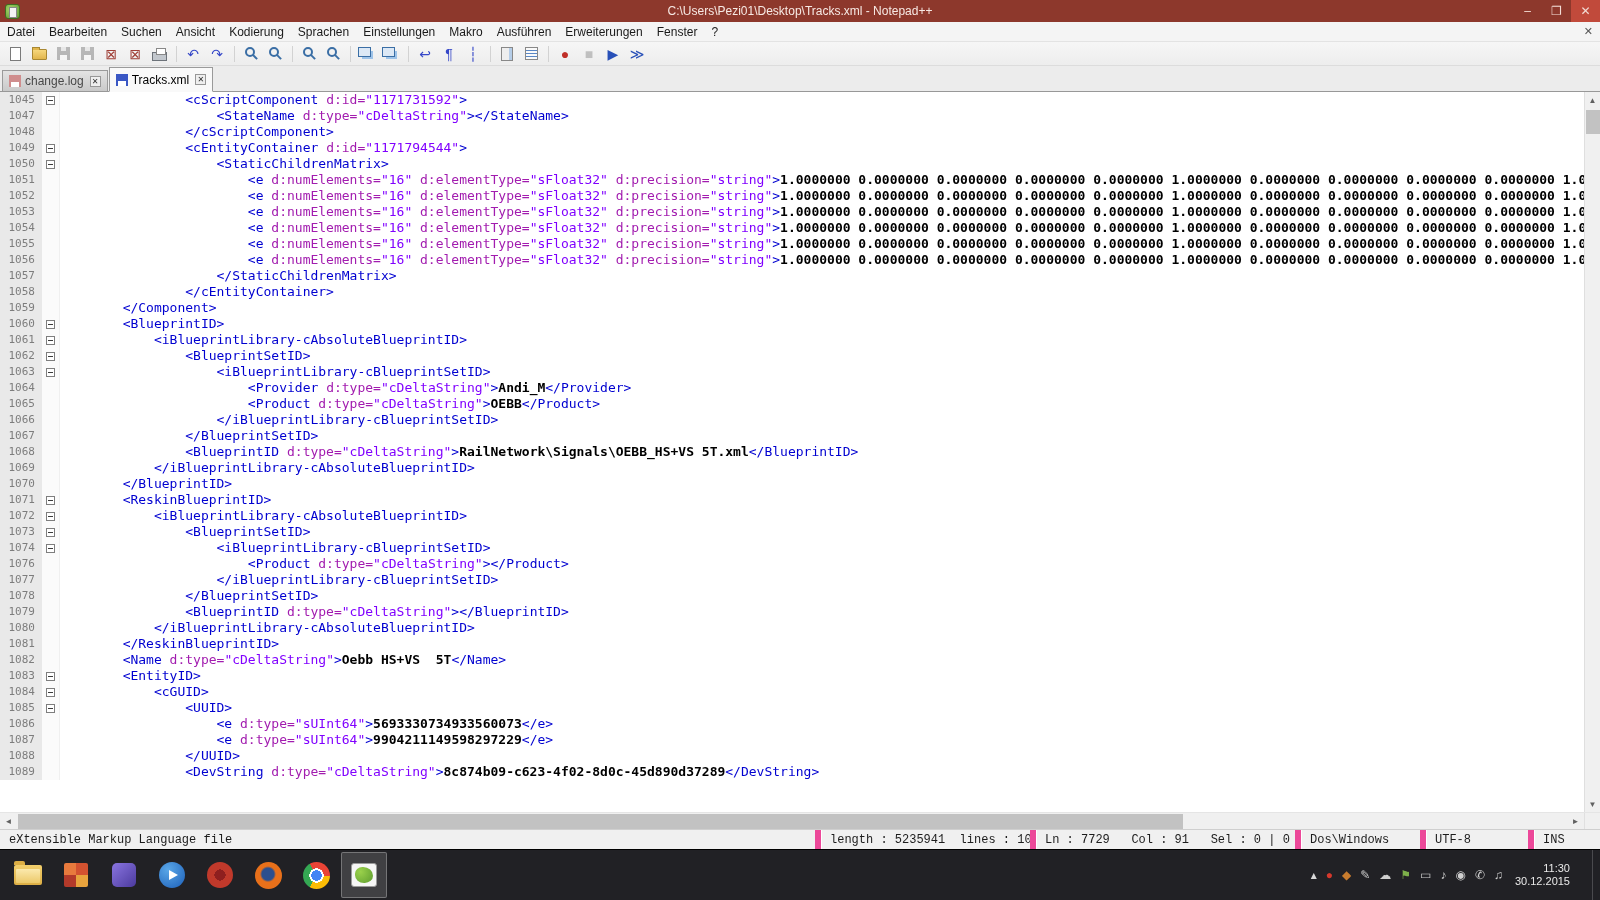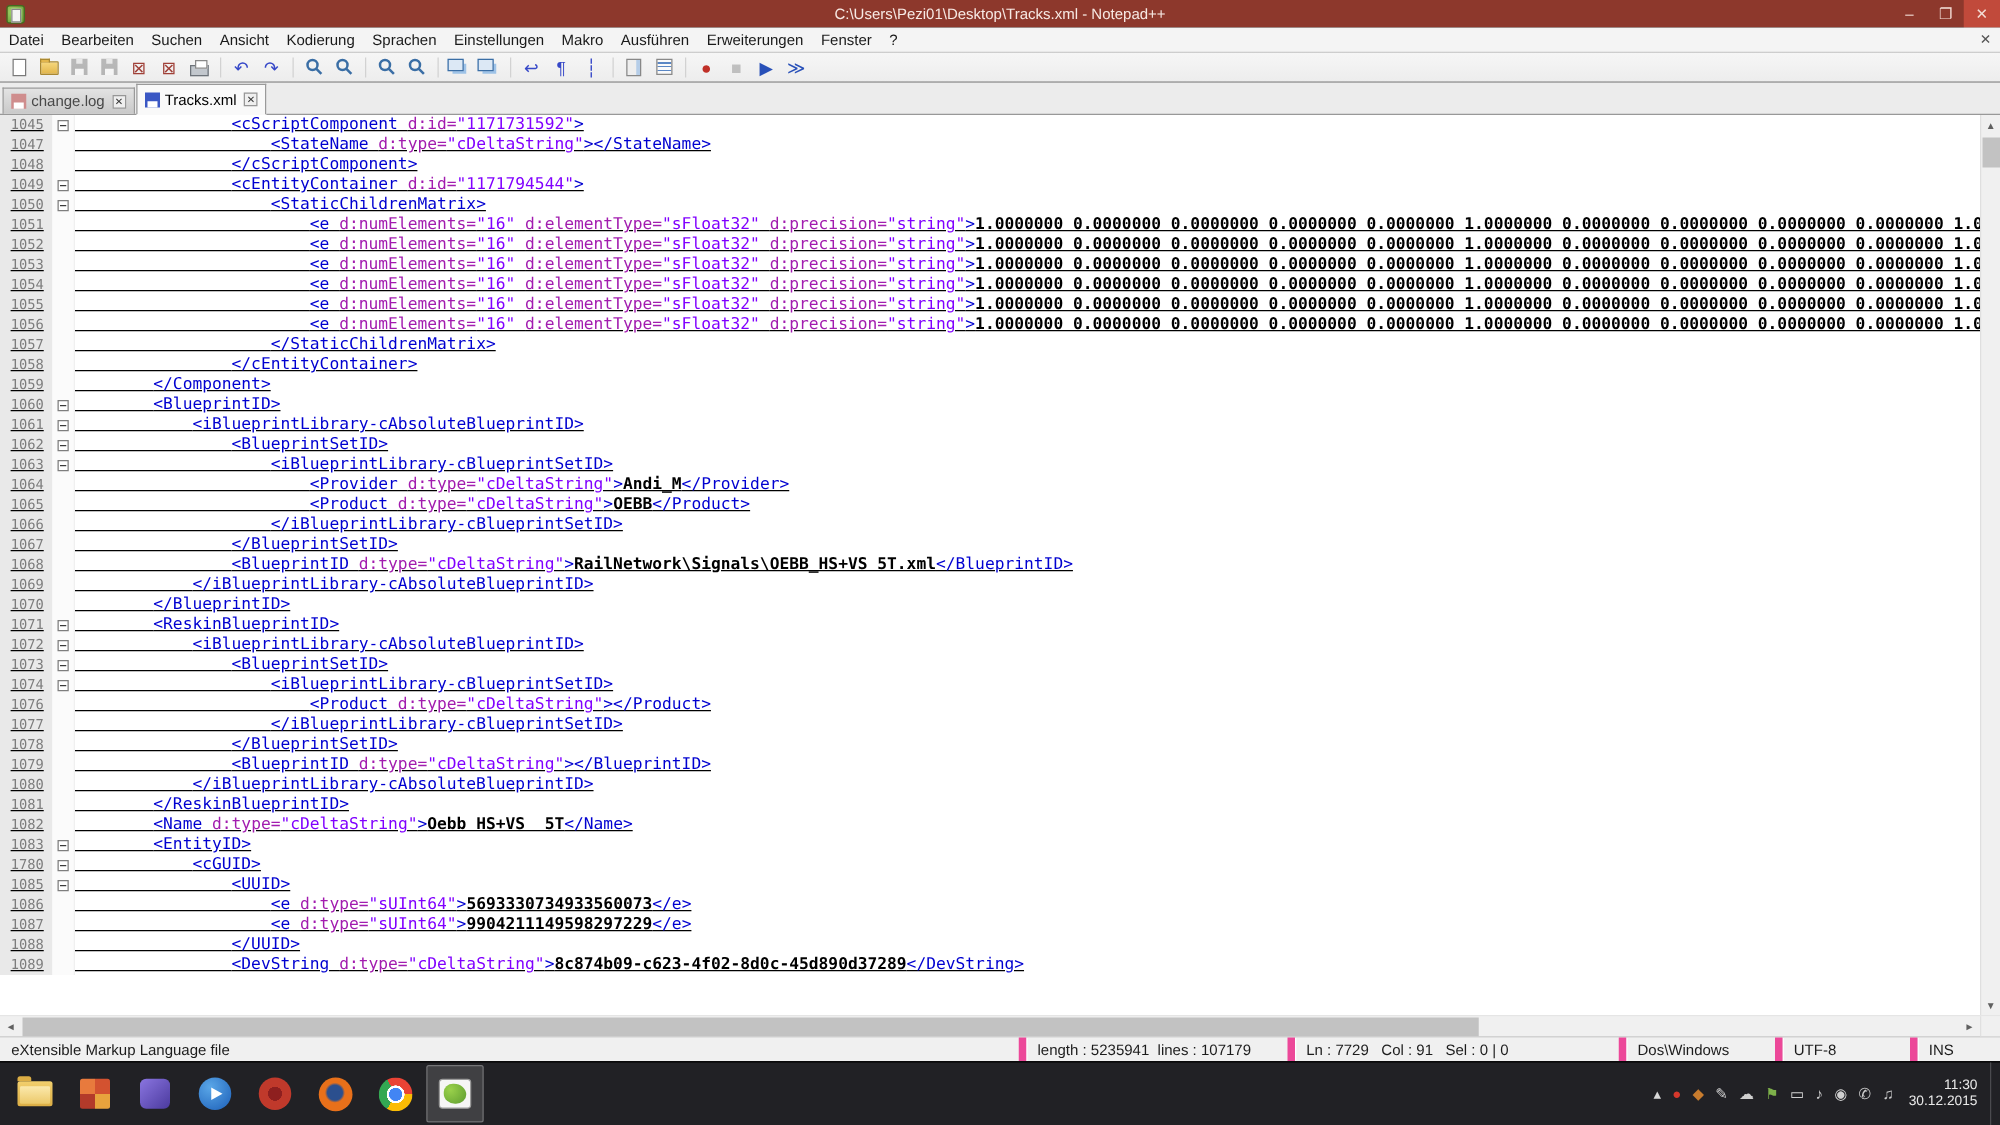--- a/index.html
+++ b/index.html
@@ -46,21 +46,21 @@
   .tab { display:inline-flex; align-items:center; height:21px; padding:0 6px; margin-right:1px;
     background:linear-gradient(#e3e3e3,#c9c9c9); border:1px solid #9a9a9a; border-bottom:none; font-size:12px; color:#484848; }
   .tab.active { height:25px; background:#f9f9f9; color:#000; position:relative; z-index:2; margin-bottom:-1px; border-bottom:1px solid #f9f9f9; }
   .tabicon { width:12px; height:12px; margin-right:4px; position:relative; flex:none; }
   .tabicon::after { content:""; position:absolute; left:2px; bottom:0; width:8px; height:5px; background:#fff; }
   .tabclose { width:11px; height:11px; margin-left:6px; border:1px solid #979797; background:#efefef; font-size:8px; line-height:9px; text-align:center; color:#333; }
 
   
   .editor { height:720px; flex:none; display:flex; background:#fff; position:relative; overflow:hidden; }
   .lines { flex:1; overflow:hidden; }
-  .eline { display:flex; height:16px;text-decoration:underline; }
+  .eline { display:flex; height:16px; }
   .ln { width:42px; flex:none; background:#e9e9e9; color:#7d7d7d; text-align:right; padding-right:7px;
     font:11px/16px "DejaVu Sans Mono", monospace; }
   .fd { width:18px; flex:none; background:#fbfbfb; border-right:1px solid #f0f0f0; display:flex; align-items:center; justify-content:center; }
   .foldbox { width:9px; height:9px; border:1px solid #7e7e7e; background:#fff; position:relative; }
   .foldbox::after { content:""; position:absolute; left:1px; top:3px; width:5px; height:1px; background:#3c3c3c; }
   .code { flex:1; overflow:hidden; white-space:pre; font:13px/16px "DejaVu Sans Mono", monospace; color:#000; }
   .sg-t { color:#0000d0; }
   .sg-a { color:#a21caf; }
   .sg-v { color:#8000ff; }
   .sg-x { color:#000; font-weight:bold; }
@@ -70,21 +70,21 @@
   .sarrow { font-size:8px; color:#606060; height:16px; display:flex; align-items:center; justify-content:center; width:100%; }
   .vthumb { position:absolute; top:18px; left:1px; width:14px; height:24px; background:#c2c2c2; }
 
   .hscroll { height:17px; flex:none; background:#f0f0f0; border-top:1px solid #e5e5e5; display:flex; align-items:center; position:relative; }
   .harrow { width:17px; height:100%; display:flex; align-items:center; justify-content:center; font-size:8px; color:#606060; }
   .harrow.right { position:absolute; right:16px; }
   .hthumb { position:absolute; left:18px; top:1px; height:15px; width:1165px; background:#c2c2c2; }
   .corner { position:absolute; right:0; top:0; width:16px; height:100%; background:#f0f0f0; border-left:1px solid #e0e0e0; }
 
   
-  .statusbar { height:20px; flex:none; background:#f0f0f0; border-top:1px solid #cfcfcf; display:flex; align-items:stretch; font-size:12px; color:#1c1c1c; }
+  .statusbar { height:20px; flex:none; background:#f0f0f0; border-top:1px solid #cfcfcf; display:flex; align-items:stretch; font-size:12px; color:#1c1c1c;font-family:Liberation Mono, monospace; }
   .sb { display:flex; align-items:center; padding:0 9px; border-left:6px solid #ec4899; box-shadow:inset 1px 0 0 #fff; white-space:pre; overflow:hidden; }
   .sb.first { flex:1; border-left:none; box-shadow:none; }
   .sb.w-len { width:215px; flex:none; }
   .sb.w-cur { width:265px; flex:none; }
   .sb.w-eol { width:125px; flex:none; }
   .sb.w-enc { width:108px; flex:none; }
   .sb.w-ins { width:72px; flex:none; }
 
   
   .taskbar { height:51px; flex:none; background:#212125; display:flex; align-items:center; border-top:1px solid #000; }
@@ -102,21 +102,21 @@
   .tk-firefox { width:27px; height:27px; border-radius:50%; background:radial-gradient(circle at 48% 45%, #2b4f8e 0 6px, #e8701a 8px); }
   .tk-chrome { width:27px; height:27px; border-radius:50%;
     background:radial-gradient(circle, #4285f4 0 27%, #fff 28% 37%, rgba(0,0,0,0) 38%),
                conic-gradient(from -30deg, #ea4335 0 120deg, #fbbc05 0 240deg, #34a853 0); }
   .tk-npp { width:26px; height:24px; background:#f6f6f6; border-radius:3px; border:1px solid #9a9a9a; position:relative; }
   .tk-npp::after { content:""; position:absolute; inset:3px; background:radial-gradient(circle at 30% 30%, #9ad14b, #5d9c2f); border-radius:45% 60% 50% 55%; }
 
   .traywrap { margin-left:auto; display:flex; align-items:center; height:100%; }
   .tray { display:flex; align-items:center; gap:9px; margin-right:12px; }
   .trayic { font-size:12px; line-height:12px; }
-  .clock { text-align:right; color:#e9e9e9; font-size:11px; line-height:13px; margin-right:10px; }
+  .clock { text-align:right; color:#e9e9e9; font-size:11px; line-height:13px; margin-right:22px; }
   .showdesk { width:8px; height:100%; border-left:1px solid #4a4a4e; }
 </style>
 </head>
 <body>
 
 <div class="screen">
 
   <div class="titlebar">
     <span class="app-icon"></span>
     <span class="title">C:\Users\Pezi01\Desktop\Tracks.xml - Notepad++</span>
@@ -445,21 +445,21 @@
           <span class="code">        <span class="sg-t">&lt;Name </span><span class="sg-a">d:type=</span><span class="sg-v">"cDeltaString"</span><span class="sg-t">&gt;</span><span class="sg-x">Oebb HS+VS  5T</span><span class="sg-t">&lt;/Name&gt;</span></span>
         </div>
         <div class="eline">
           <span class="ln">1083</span>
           <span class="fd">
             <span class="foldbox"></span>
           </span>
           <span class="code">        <span class="sg-t">&lt;EntityID&gt;</span></span>
         </div>
         <div class="eline">
-          <span class="ln">1780</span>
+          <span class="ln">1084</span>
           <span class="fd">
             <span class="foldbox"></span>
           </span>
           <span class="code">            <span class="sg-t">&lt;cGUID&gt;</span></span>
         </div>
         <div class="eline">
           <span class="ln">1085</span>
           <span class="fd">
             <span class="foldbox"></span>
           </span>

